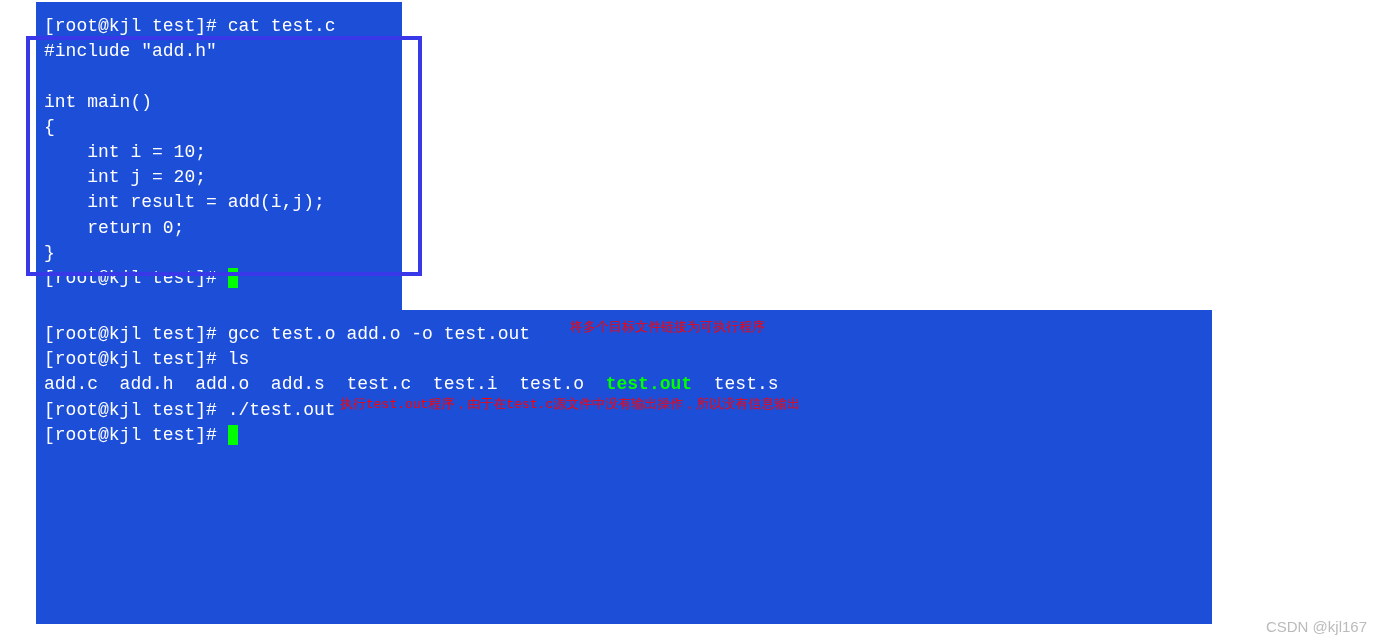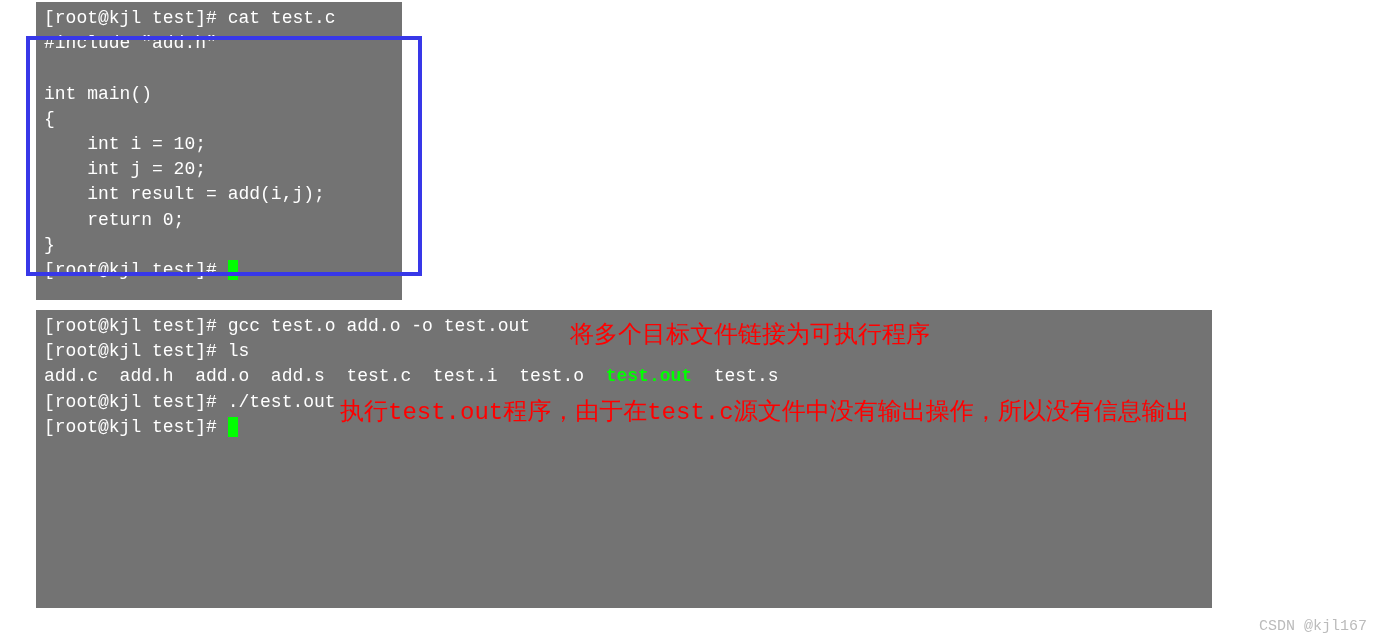--- a/index.html
+++ b/index.html
@@ -5,26 +5,26 @@
     body {
       margin: 0;
       padding: 0;
       background: #ffffff;
       font-family: "Courier New", monospace;
       width: 1387px;
       height: 643px;
       position: relative;
     }
     .terminal {
-      background: #737373;
+      background: #1d4ed8;
       color: #ffffff;
       font-family: "Courier New", monospace;
       font-size: 18px;
       line-height: 1.4;
-      padding: 4px 8px;
+      padding: 12px 8px;
       white-space: pre;
       position: relative;
     }
     .terminal1 {
       position: absolute;
       top: 2px;
       left: 36px;
       width: 350px;
       height: 290px;
     }
@@ -49,37 +49,37 @@
       top: 36px;
       left: 26px;
       width: 388px;
       height: 232px;
       pointer-events: none;
     }
     .annotation {
       position: absolute;
       color: #ff0000;
       font-family: "Courier New", "SimSun", monospace;
-      font-size: 24px;
+      font-size: 13px;
     }
     .anno1 {
       top: 318px;
       left: 570px;
     }
     .anno2 {
       top: 395px;
       left: 340px;
       text-align: right;
     }
     .watermark {
       position: absolute;
       right: 20px;
       bottom: 8px;
       color: #bbbbbb;
-      font-family: Liberation Mono, monospace;
+      font-family: Liberation Sans, sans-serif;
       font-size: 15px;
     }
   </style>
 </head>
 <body>
 
 <div class="terminal terminal1"><span><span>[root@kjl test]# </span></span><span>cat test.c</span>
 <span>#include "add.h"</span>
 <span></span>
 <span>int main()</span>

